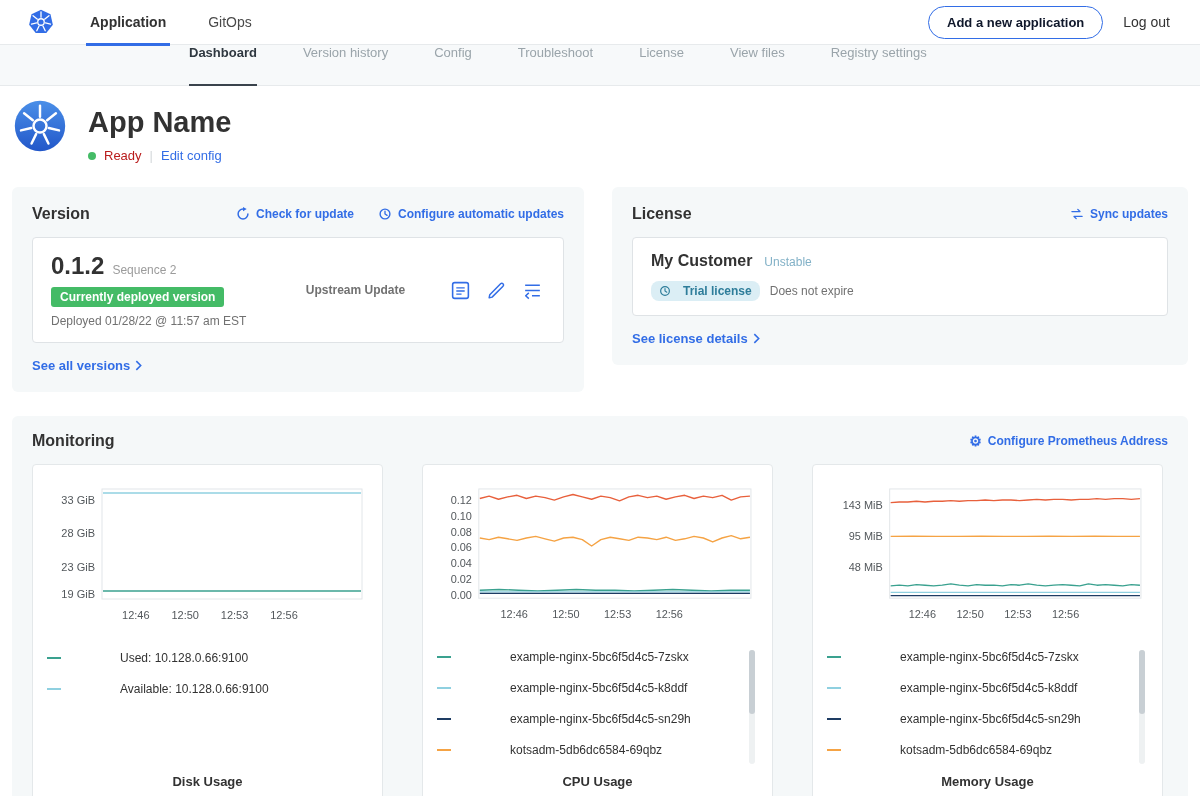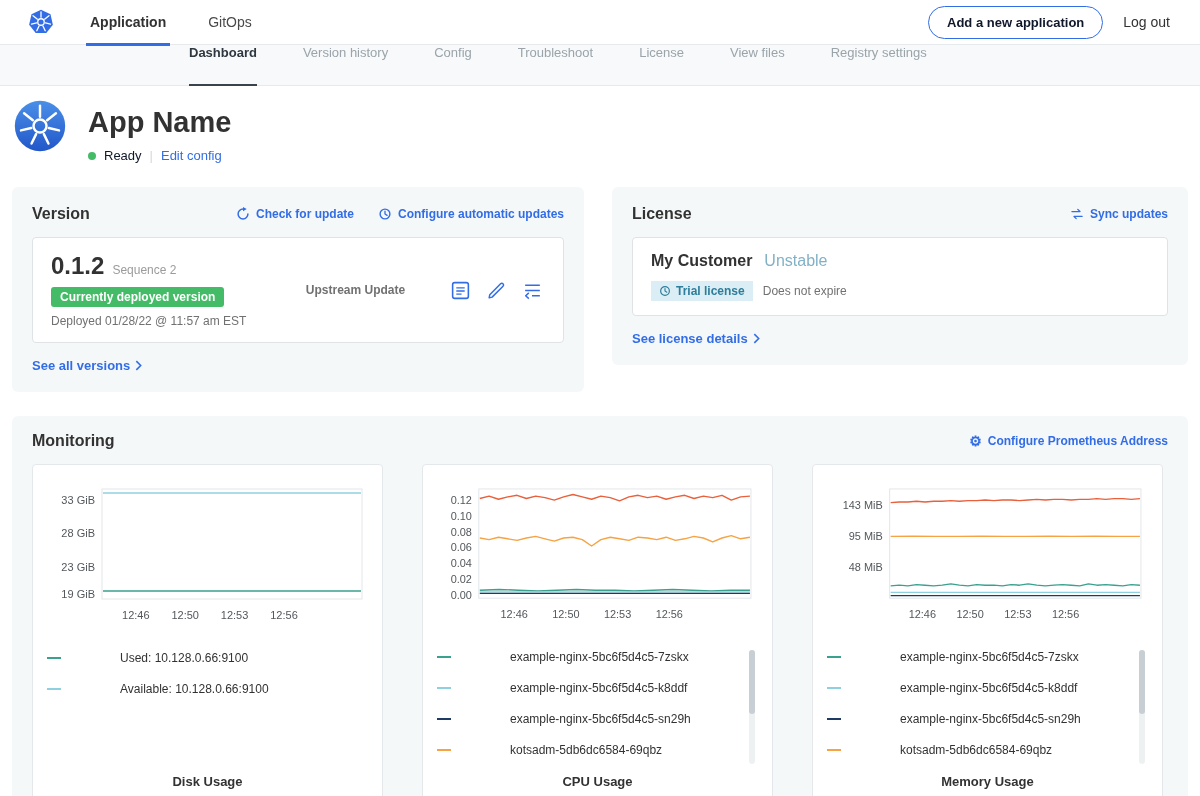--- a/index.html
+++ b/index.html
@@ -21,21 +21,21 @@
   .subnav-item { position:relative; display:flex; align-items:flex-start; padding:0 23px; font-size:13px; color:#9aa4aa; cursor:pointer; }
   .subnav-item.active { color:#2f3840; font-weight:700; }
   .subnav-item.active::after { content:""; position:absolute; left:23px; right:23px; bottom:-1px; height:2px; background:#3a434c; }
 
   
   .app-header { display:flex; padding:14px 0 20px 14px; }
   .app-header .biglogo { margin-right:22px; }
   .app-title { font-size:29px; font-weight:700; color:#323232; margin-top:6px; }
   .status-row { display:flex; align-items:center; gap:8px; margin-top:9px; }
   .status-dot { width:8px; height:8px; border-radius:50%; background:#44bb66; }
-  .status-text { font-size:13px; color:#0f172a; }
+  .status-text { font-size:13px; color:#b91c1c; }
   .status-sep { color:#d4d9db; font-size:13px; }
   .link { color:#326de6; font-weight:700; text-decoration:none; cursor:pointer; }
   .edit-config { font-size:13px; font-weight:400; }
 
   
   .cards-row { display:flex; gap:28px; padding:4px 12px 0; align-items:flex-start; }
   .panel { background:#f5f8f9; border-radius:6px; padding:18px 20px; }
   .panel-version { width:572px; }
   .panel-license { width:576px; }
   .panel-head { display:flex; align-items:center; margin-bottom:14px; }
@@ -51,23 +51,23 @@
   .ver-seq { font-size:12px; color:#9b9b9b; margin-left:8px; }
   .deployed-badge { display:inline-block; margin-top:7px; background:#44bb66; color:#fff; font-size:12px; font-weight:700; padding:3px 9px; border-radius:3px; }
   .deployed-text { margin-top:7px; font-size:12px; color:#717171; }
   .upstream { flex:1; text-align:center; font-size:12px; font-weight:700; color:#717171; }
   .ver-icons { display:flex; align-items:center; gap:11px; }
   .icon-btn { background:none; border:none; padding:2px; cursor:pointer; display:flex; }
   .see-link { display:inline-flex; align-items:center; gap:5px; margin-top:15px; font-size:13px; font-weight:700; color:#326de6; cursor:pointer; }
 
   .lic-row1 { display:flex; align-items:baseline; }
   .lic-customer { font-size:16px; font-weight:700; color:#323232; }
-  .lic-channel { font-size:16px; color:#82b1c7; margin-left:12px; }
+  .lic-channel { font-size:12px; color:#82b1c7; margin-left:12px; }
   .lic-row2 { display:flex; align-items:center; gap:10px; margin-top:11px; }
-  .trial-badge { display:inline-flex; align-items:center; gap:5px; background:#dbeef5; color:#2e7d9a; font-size:12px; font-weight:700; padding:3px 8px; border-radius:0; }
+  .trial-badge { display:inline-flex; align-items:center; gap:12px; background:#dbeef5; color:#2e7d9a; font-size:12px; font-weight:700; padding:3px 8px; border-radius:8px; }
   .lic-expires { font-size:12px; color:#717171; }
 
   
   .monitoring { margin:24px 12px 0; background:#f5f8f9; border-radius:6px; padding:16px 20px 18px; }
   .charts-row { display:flex; gap:39px; margin-top:14px; }
   .chart-card { width:351px; height:342px; background:#fff; border:1px solid #e4e8ea; border-radius:4px; padding:16px 14px 12px; display:flex; flex-direction:column; }
   .chart-svg { width:321px; height:146px; }
   .legend { position:relative; margin-top:24px; padding-right:18px; }
   .legend-row { display:flex; align-items:center; gap:11px; margin-bottom:17px; }
   .legend-dash { width:14px; height:2px; flex:0 0 14px; }

